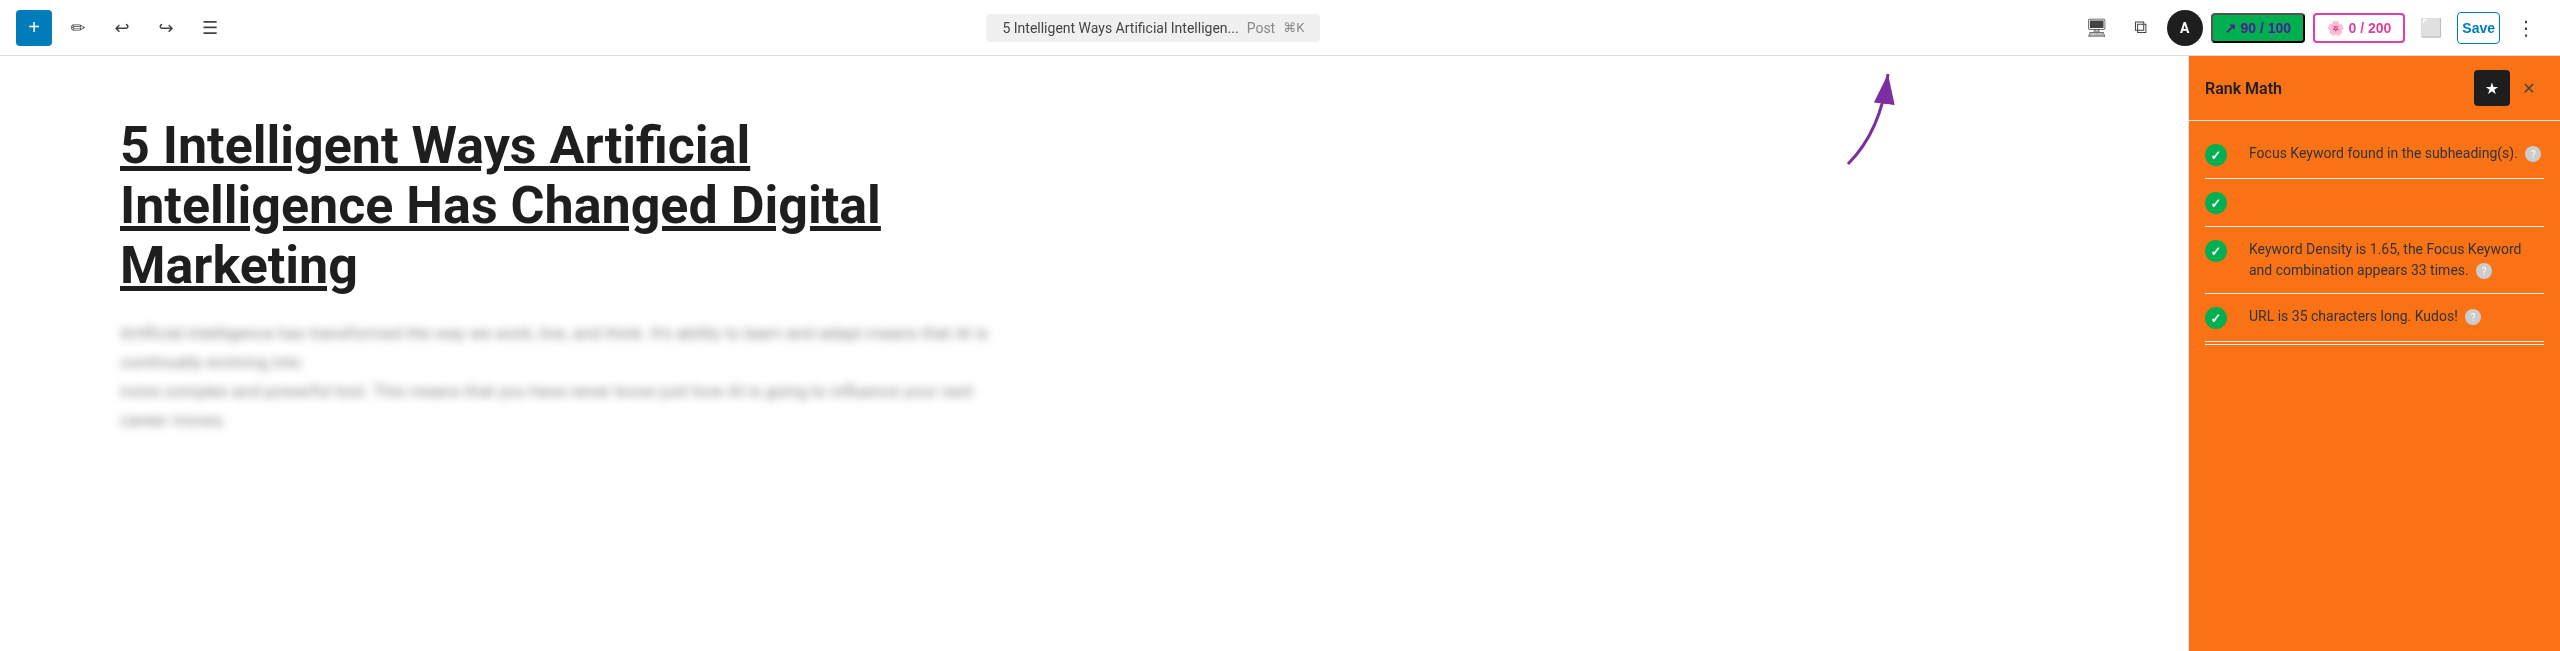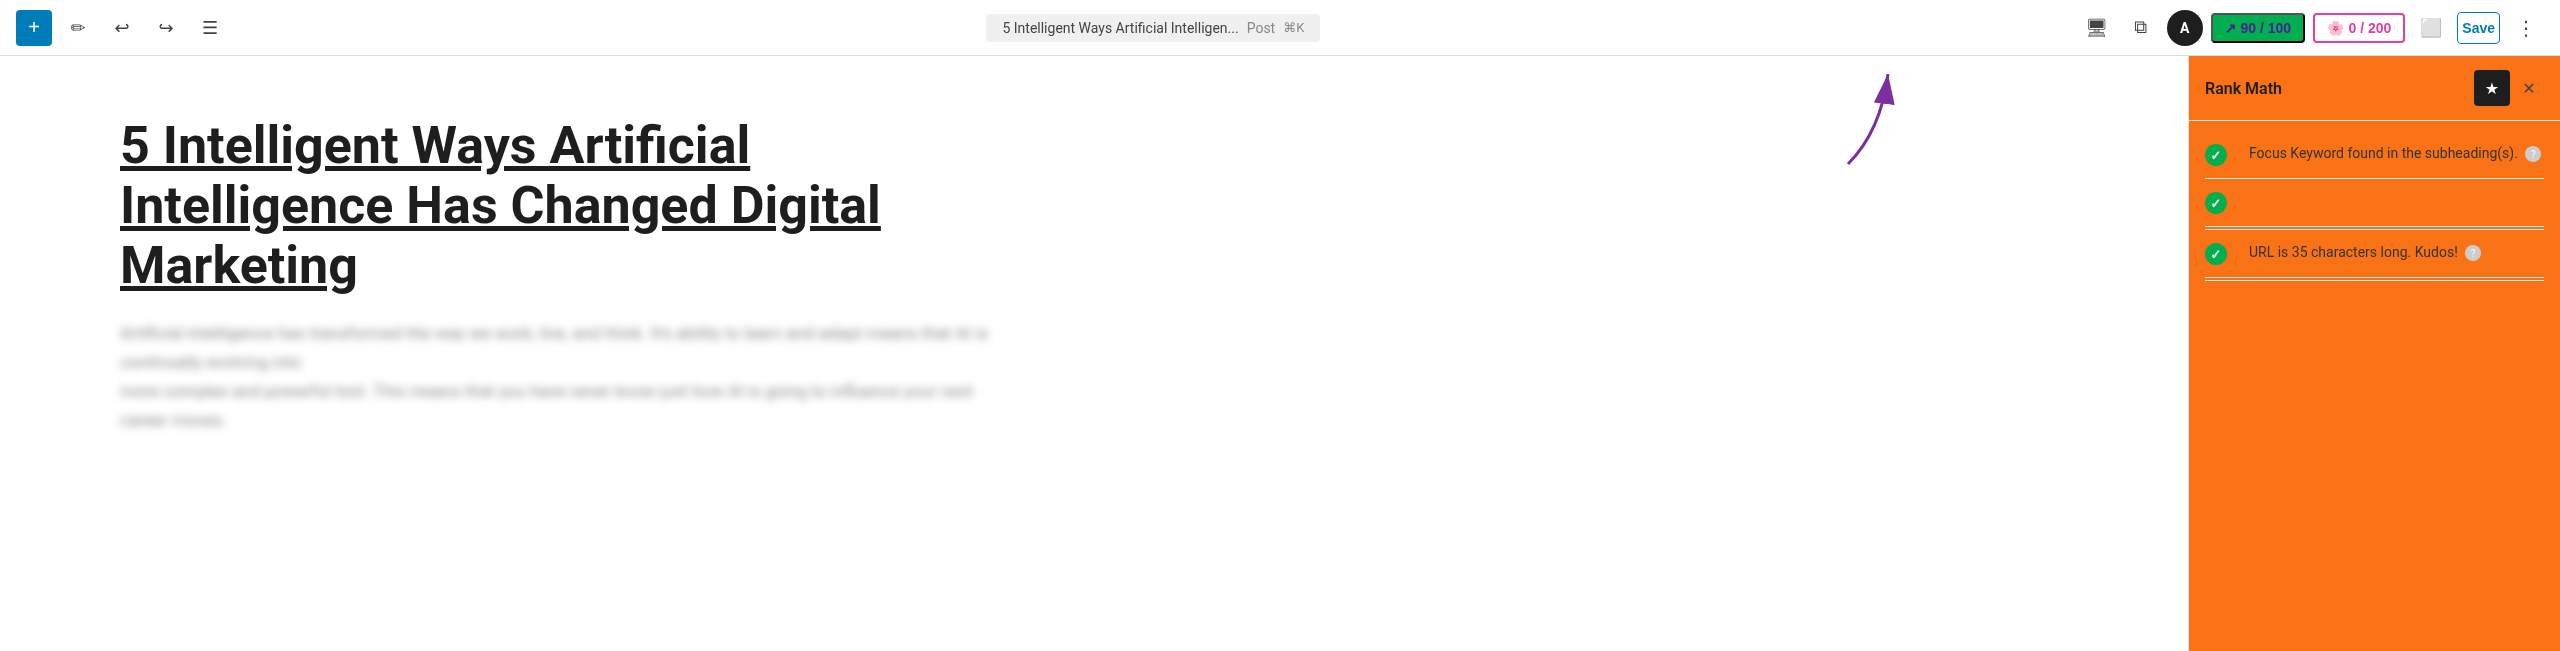--- a/index.html
+++ b/index.html
@@ -401,20 +401,27 @@
       </div>
 
       <div class="divider"></div>
 
       <div class="sidebar-item">
         <div class="check-icon"></div>
       </div>
 
       <div class="divider"></div>
 
+      <div class="sidebar-item">
+        <div class="check-icon"></div>
+        <span class="item-text">
+          <span>Keyword Density is 1.65, the Focus Keyword and combination appears 33 times.</span>
+          <span class="help-icon">?</span>
+        </span>
+      </div>
 
       <div class="divider"></div>
 
       <div class="sidebar-item">
         <div class="check-icon"></div>
         <span class="item-text">
           <span>URL is 35 characters long. Kudos!</span>
           <span class="help-icon">?</span>
         </span>
       </div>

